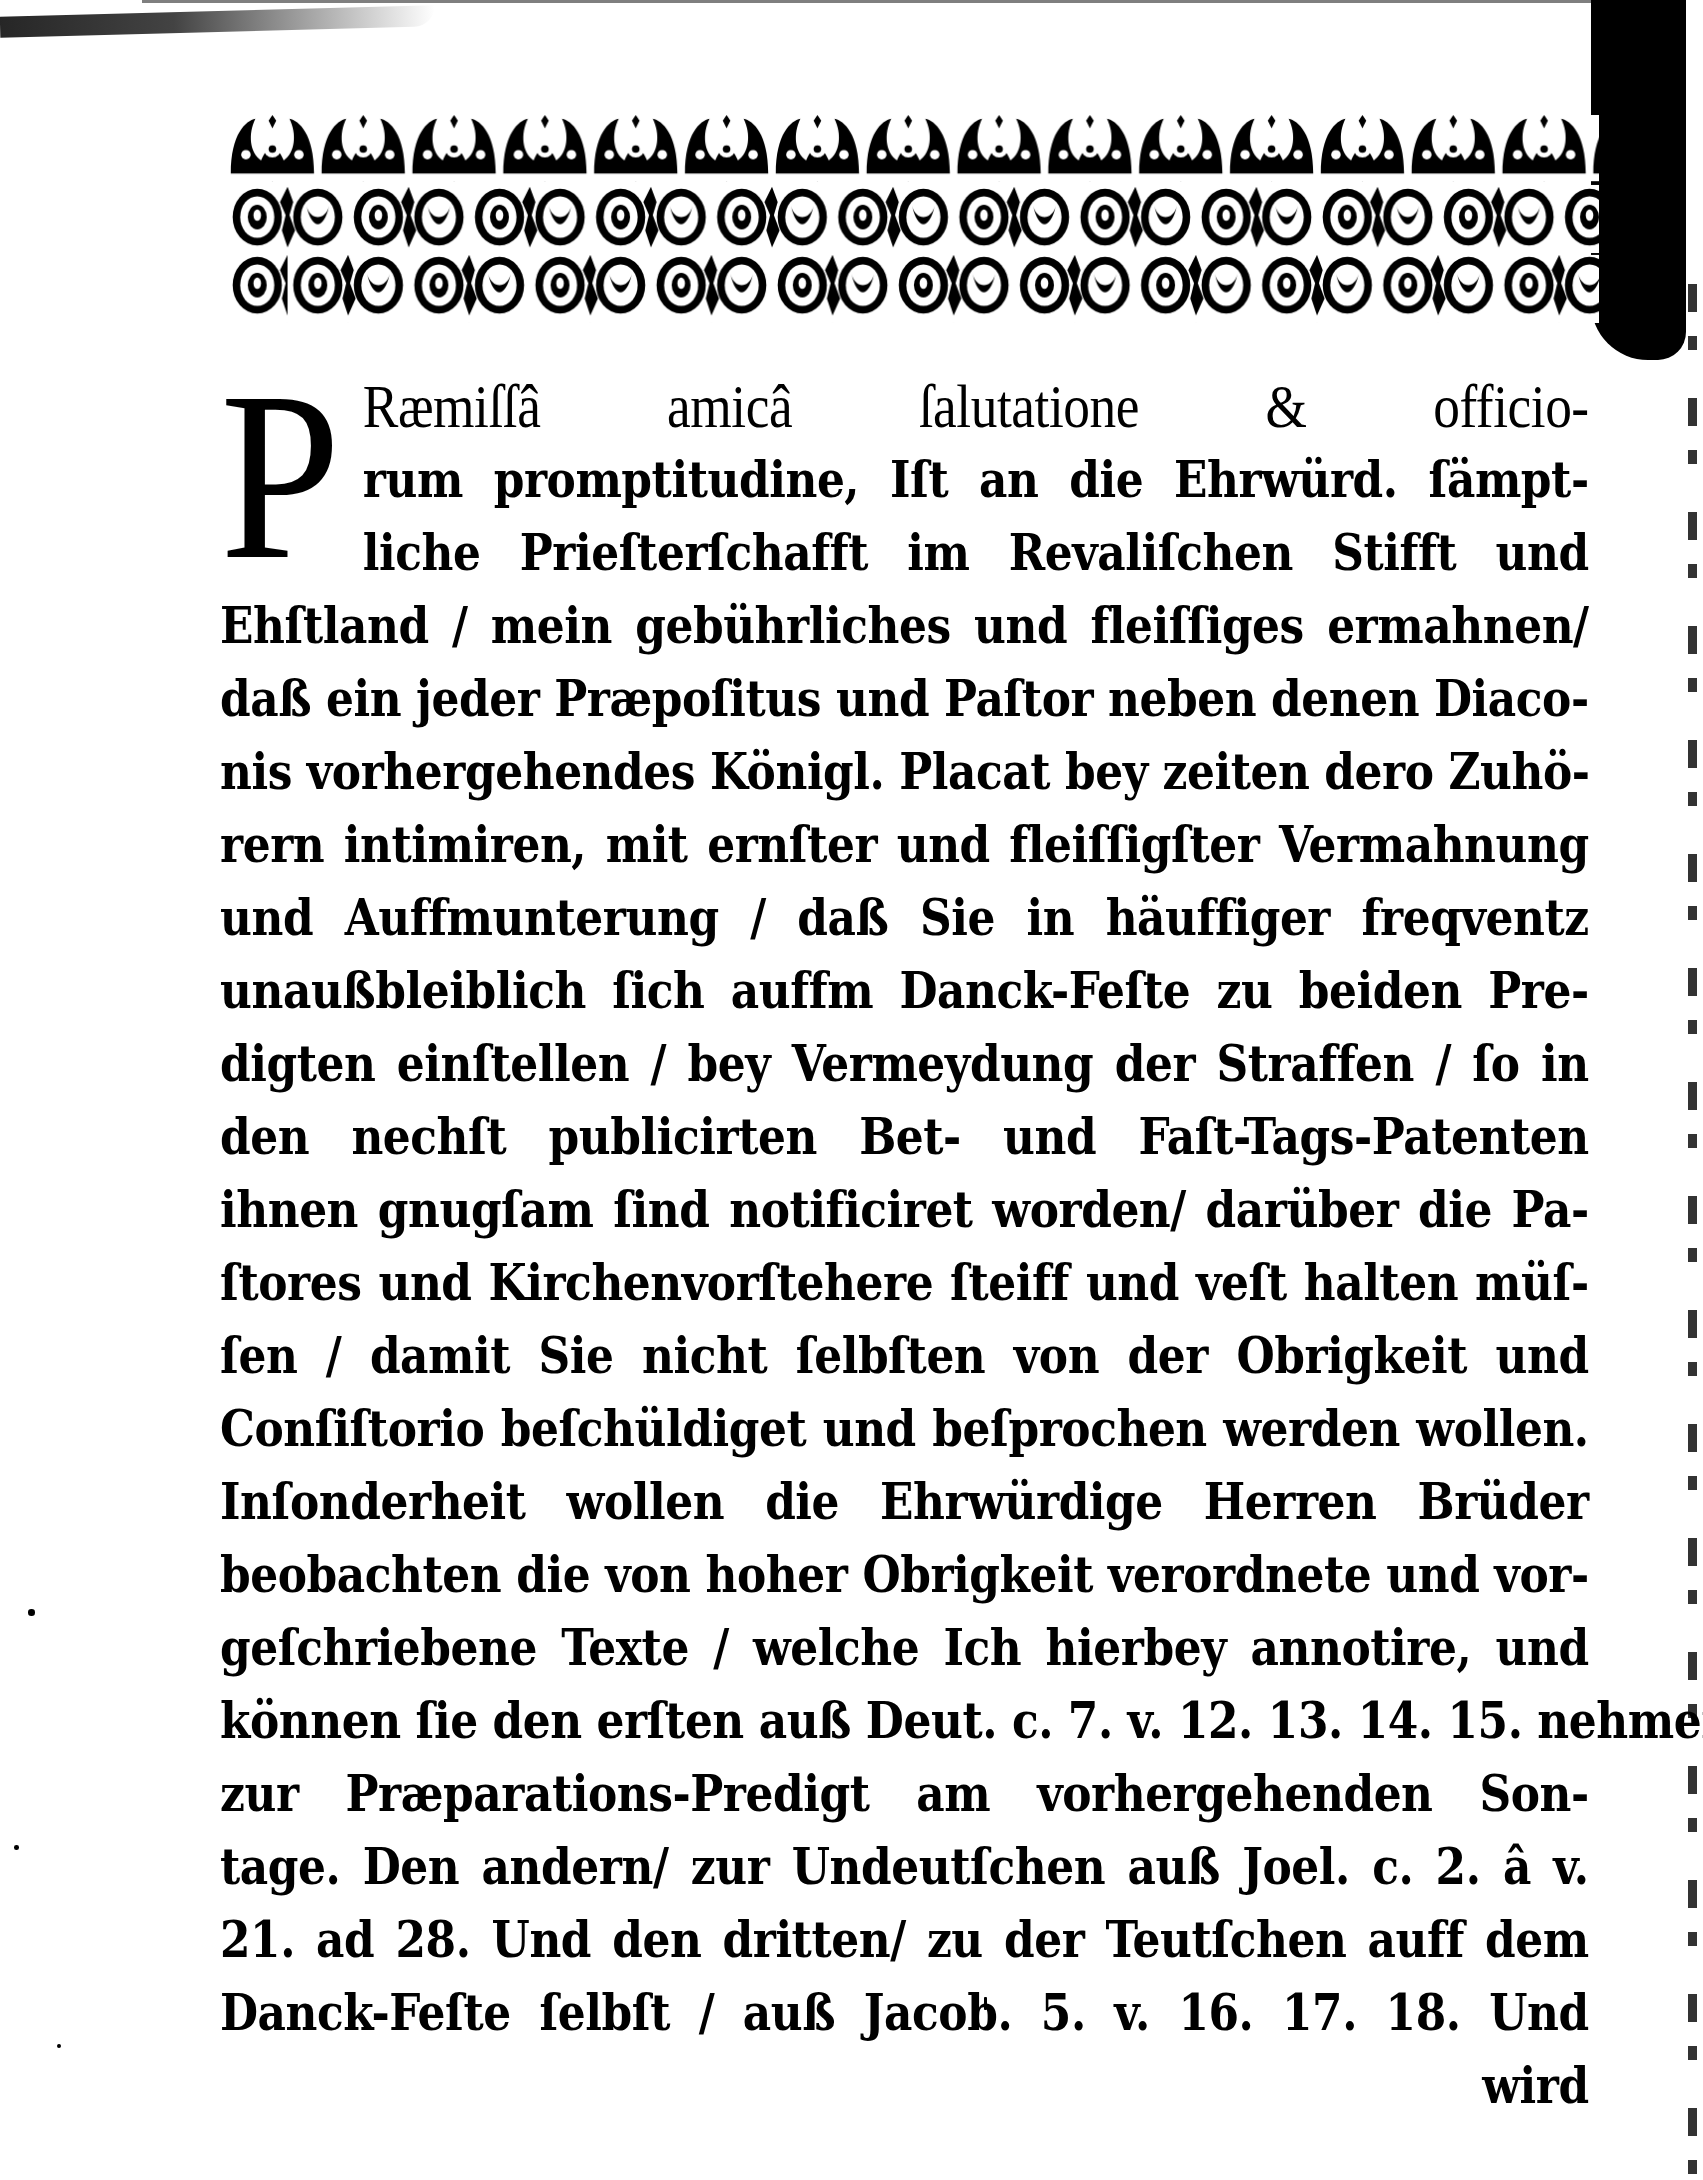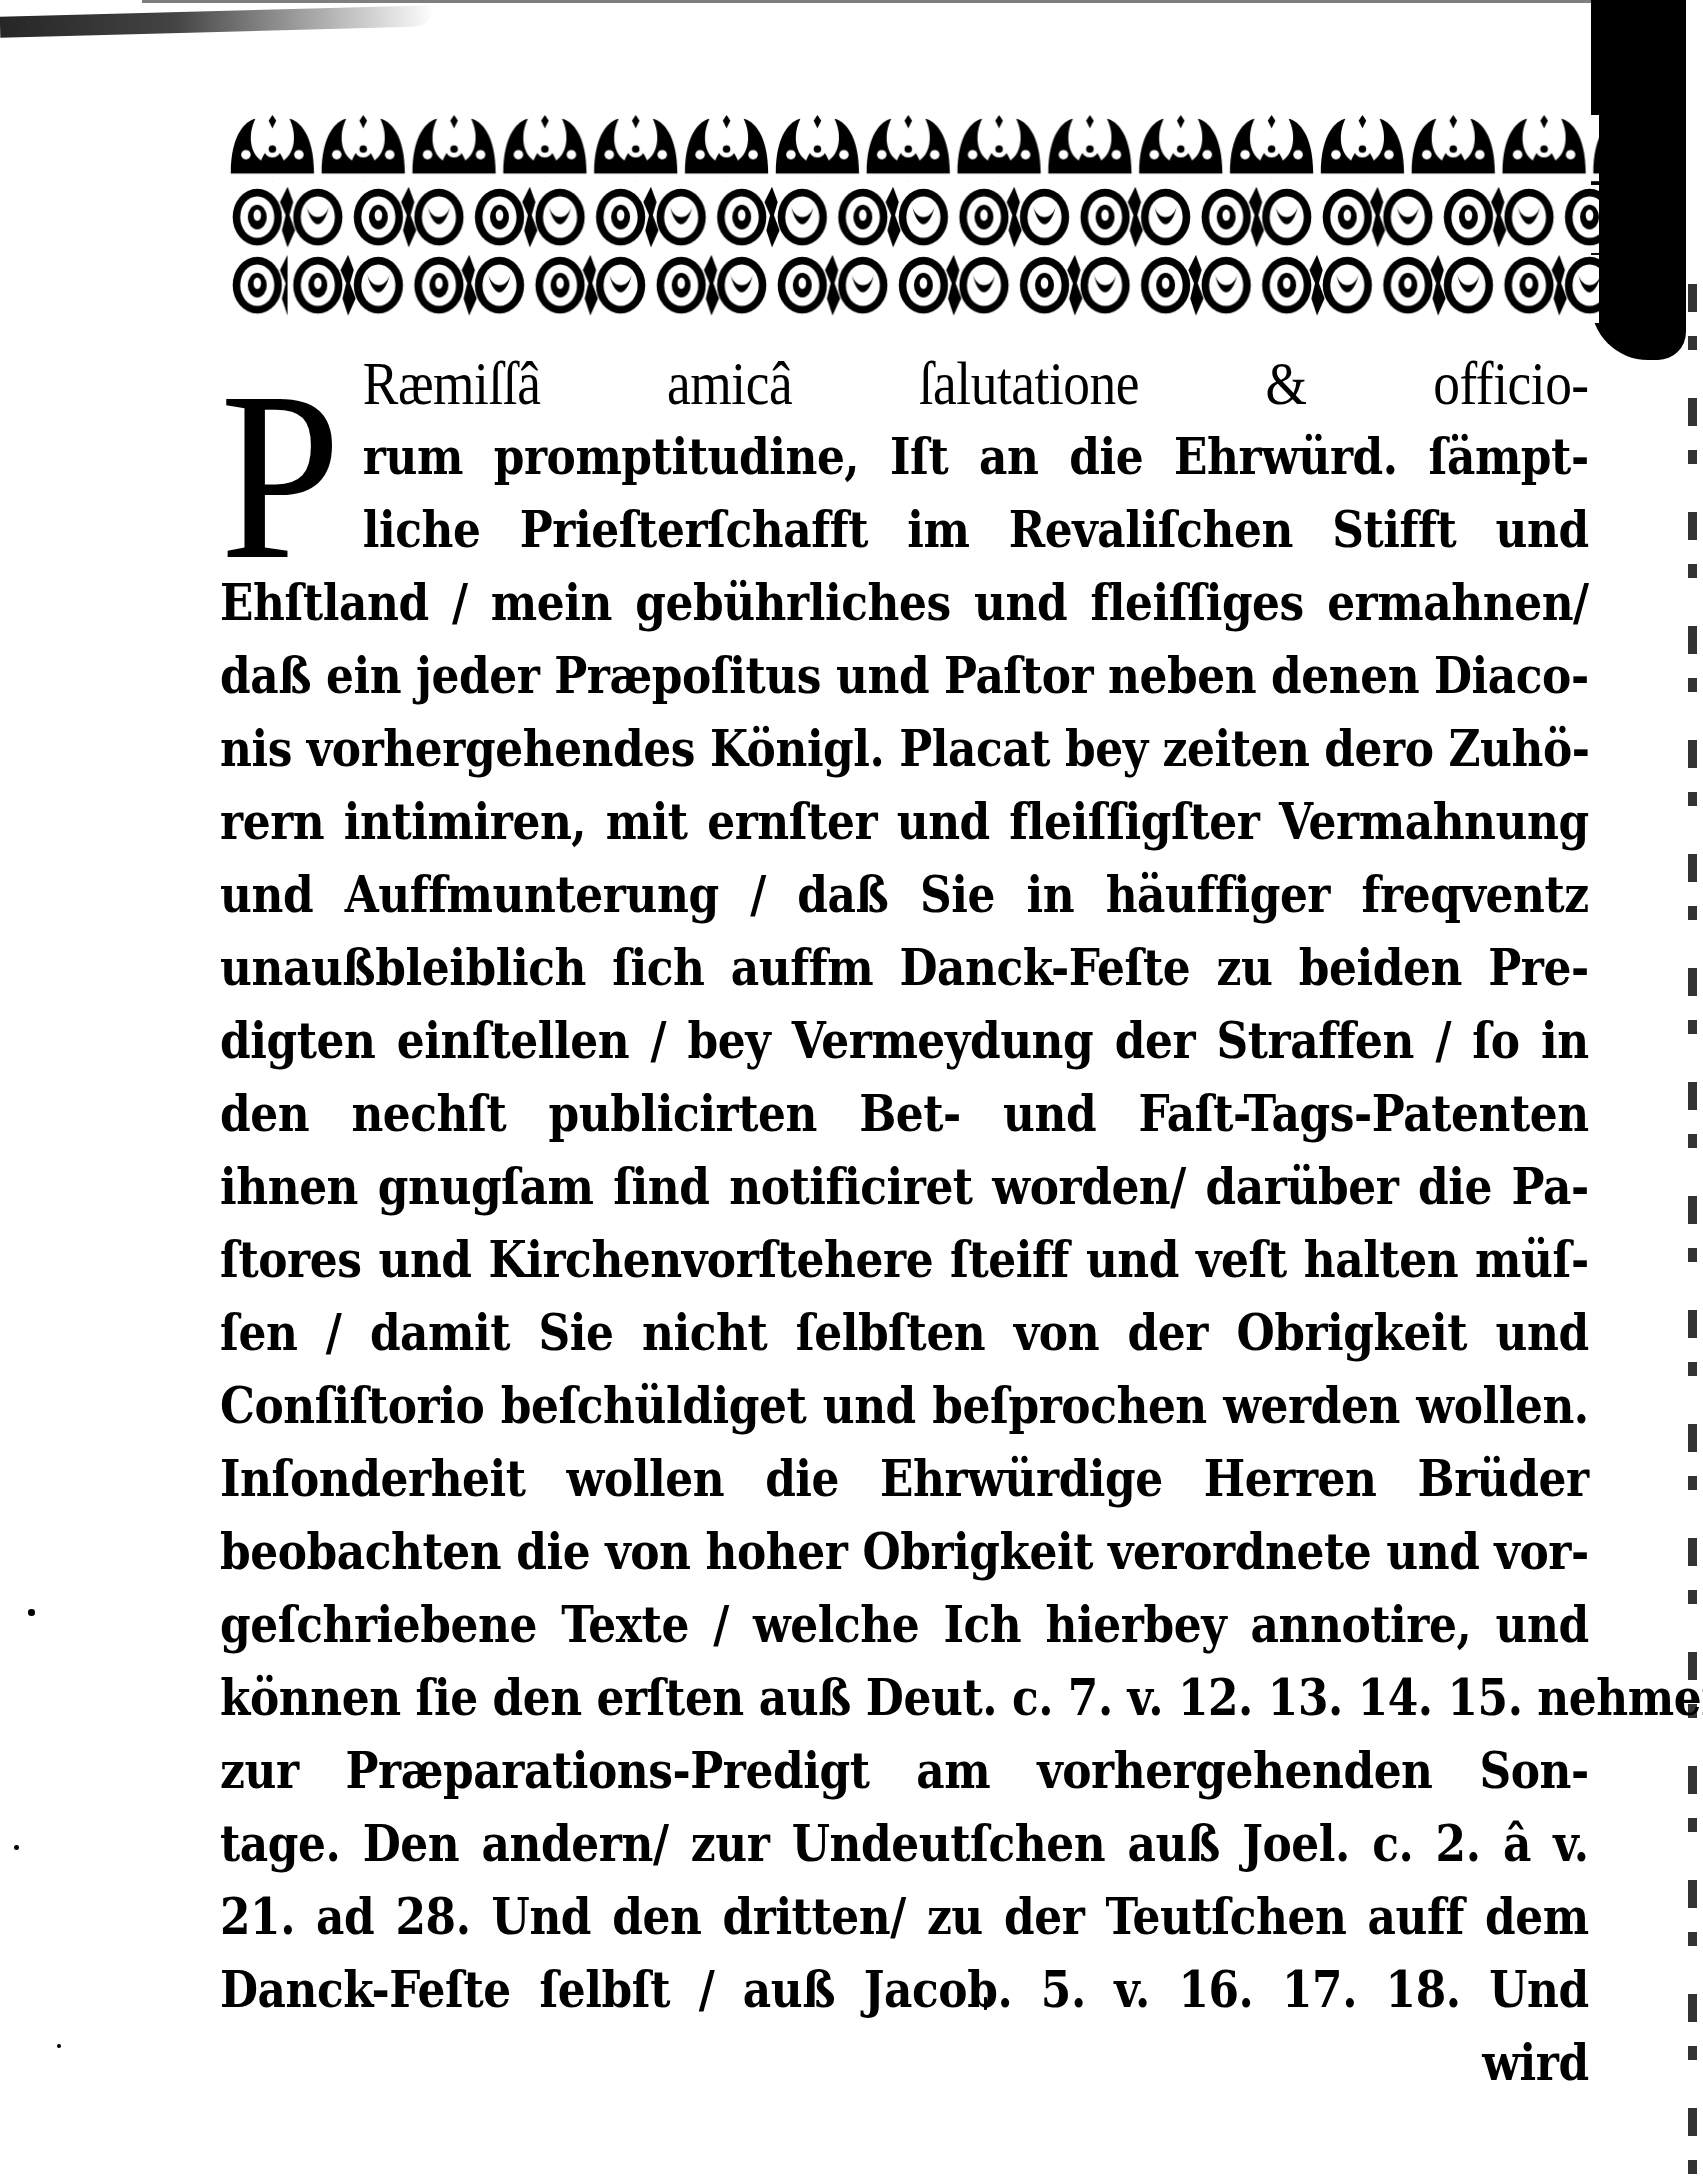--- a/index.html
+++ b/index.html
@@ -23,21 +23,21 @@
   .right-edge .strip {
     position: absolute; right: 5.7px; top: 284px; width: 9.5px; height: 1893px;
     background: repeating-linear-gradient(180deg, #000 0 28px, #fff 28px 52px, #000 52px 66px, #fff 66px 114px);
     opacity: .8;
   }
   .ornament {
     position: absolute; left: 227px; top: 115px; width: 1372px; height: 208px;
   }
   .ornament svg { width: 100%; height: 100%; display: block; }
   .text-block {
-    position: absolute; left: 220px; top: 347px; width: 1372px;
+    position: absolute; left: 220px; top: 370px; width: 1372px;
   }
   .line {
     font-family: "DejaVu Serif", serif; font-weight: bold;
     font-size: 51px; line-height: 73px; height: 73px; white-space: nowrap;
     transform: scaleX(0.86); transform-origin: left center; letter-spacing: -0.5px;
     text-align: justify; text-align-last: justify; width: 116%;
   }
   .line.indent { padding-left: 166px; width: calc(116% - 166px); }
   .line.first { font-weight: normal; font-family: "Liberation Serif", serif; font-size: 62px; }
   .line.catch { text-align: right; text-align-last: right; }

